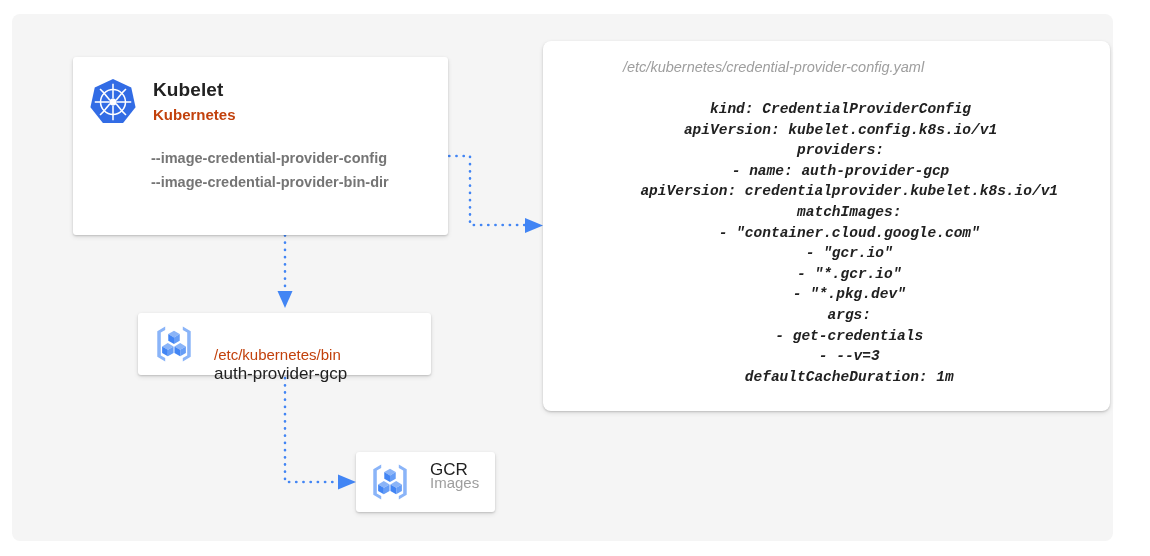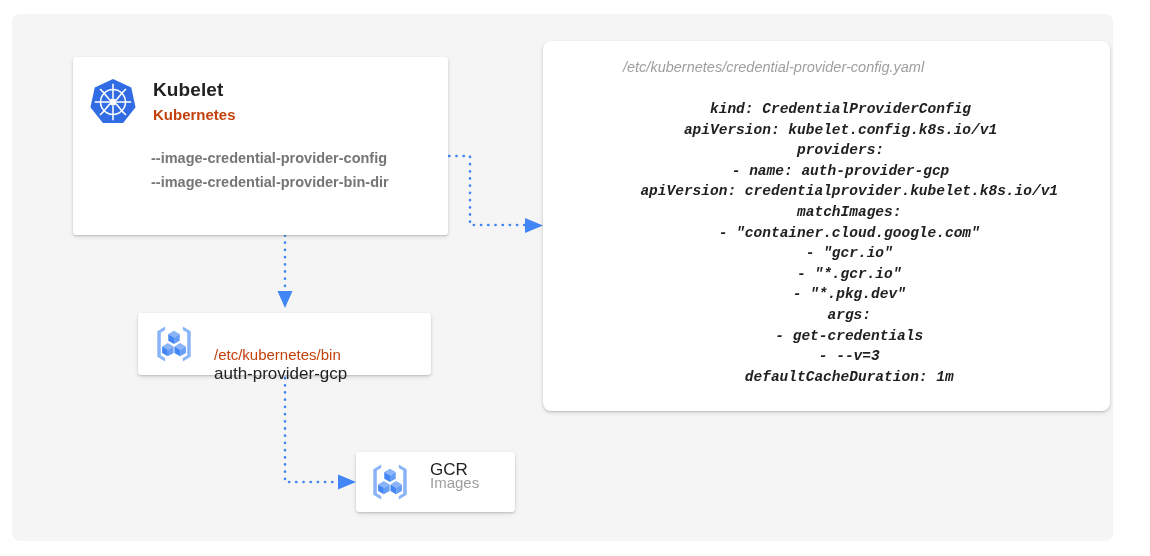--- a/index.html
+++ b/index.html
@@ -102,21 +102,21 @@
     position: absolute;
     left: 76px;
     top: 33px;
     font-size: 15px;
     color: #c2410c;
   }
 
   #gcr-card {
     left: 356px;
     top: 452px;
-    width: 159px;
+    width: 139px;
     height: 60px;
   }
   #gcr-card .gcp-logo {
     position: absolute;
     left: 12px;
     top: 8px;
     width: 44px;
     height: 44px;
   }
   #gcr-card .card-title {

